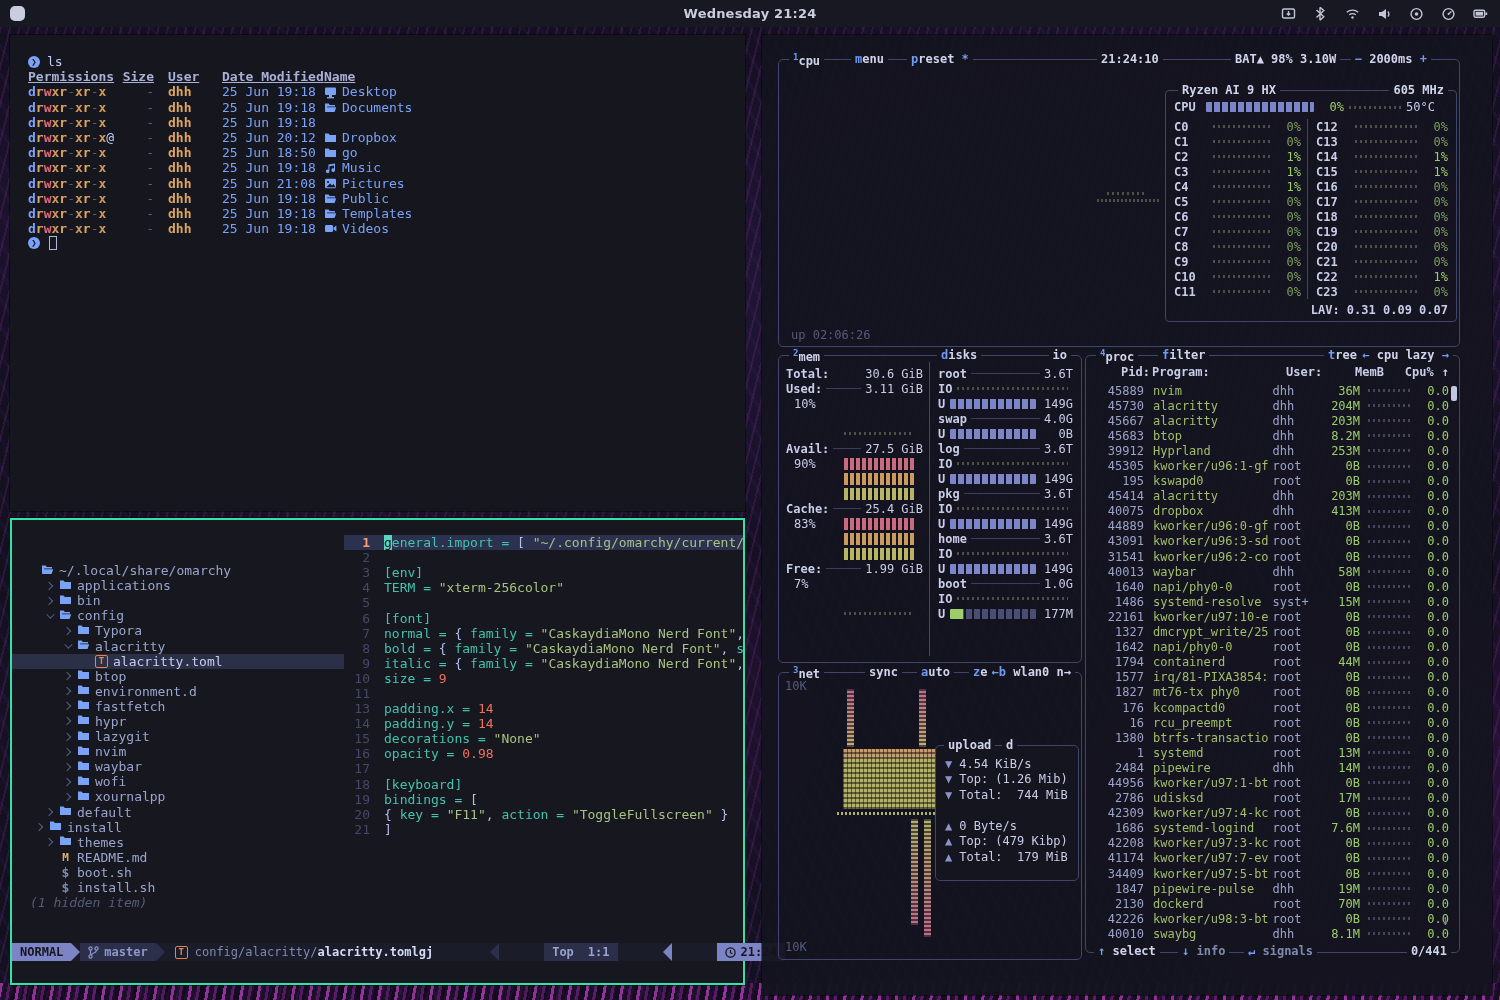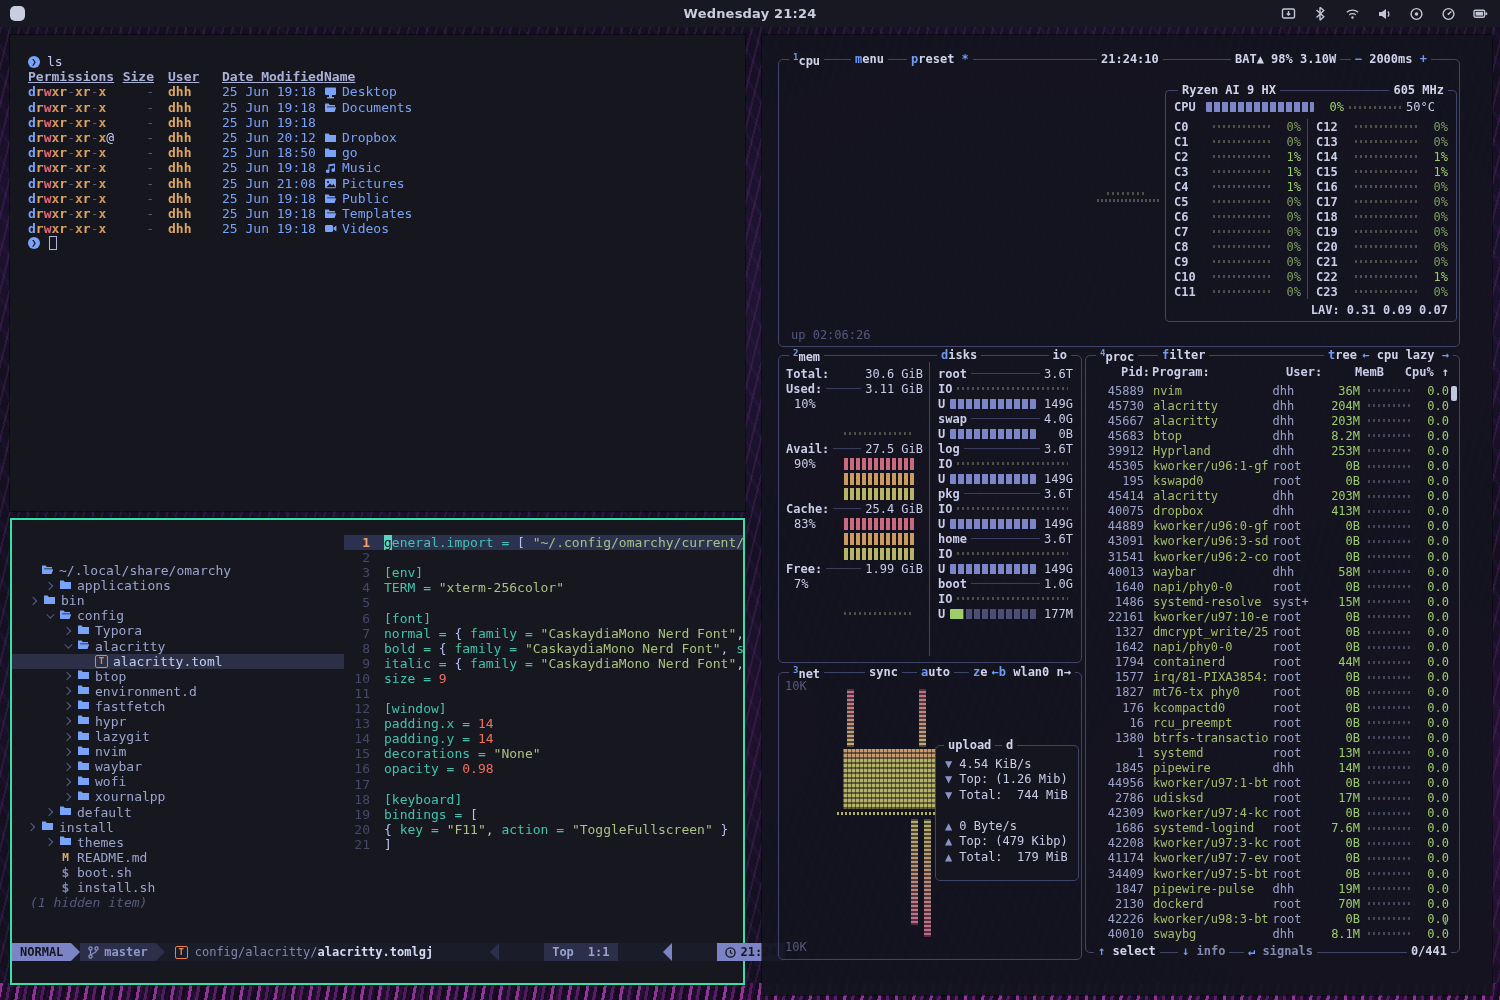--- a/index.html
+++ b/index.html
@@ -342,21 +342,21 @@
           </svg></span>
         <span class="lbl">~/.local/share/omarchy</span>
       </div>
       <div class="tree-item" style="padding-left: 34px;">
         <span class="chev c"></span>
         <span class="fic"><svg width="13" height="13" viewBox="0 0 13 13">
             <path d="M1 2.5h3.6l1.2 1.6H12v7H1z" fill="#7aa2f7"></path>
           </svg></span>
         <span class="lbl">applications</span>
       </div>
-      <div class="tree-item" style="padding-left: 18px;">
+      <div class="tree-item" style="padding-left: 34px;">
         <span class="chev c"></span>
         <span class="fic"><svg width="13" height="13" viewBox="0 0 13 13">
             <path d="M1 2.5h3.6l1.2 1.6H12v7H1z" fill="#7aa2f7"></path>
           </svg></span>
         <span class="lbl">bin</span>
       </div>
       <div class="tree-item" style="padding-left: 34px;">
         <span class="chev o"></span>
         <span class="fic"><svg width="13" height="13" viewBox="0 0 13 13">
             <path d="M1 2.5h3.6l1.2 1.6H11v1.4H3.2L1.6 11H1z" fill="#7aa2f7"></path>
@@ -447,21 +447,21 @@
           </svg></span>
         <span class="lbl">xournalpp</span>
       </div>
       <div class="tree-item" style="padding-left: 34px;">
         <span class="chev c"></span>
         <span class="fic"><svg width="13" height="13" viewBox="0 0 13 13">
             <path d="M1 2.5h3.6l1.2 1.6H12v7H1z" fill="#7aa2f7"></path>
           </svg></span>
         <span class="lbl">default</span>
       </div>
-      <div class="tree-item" style="padding-left: 16px;">
+      <div class="tree-item" style="padding-left: 24px;">
         <span class="chev c"></span>
         <span class="fic"><svg width="13" height="13" viewBox="0 0 13 13">
             <path d="M1 2.5h3.6l1.2 1.6H12v7H1z" fill="#7aa2f7"></path>
           </svg></span>
         <span class="lbl">install</span>
       </div>
       <div class="tree-item" style="padding-left: 34px;">
         <span class="chev c"></span>
         <span class="fic"><svg width="13" height="13" viewBox="0 0 13 13">
             <path d="M1 2.5h3.6l1.2 1.6H12v7H1z" fill="#7aa2f7"></path>
@@ -493,21 +493,20 @@
       <div class="code-line"><span class="num">2</span><span class="txt"></span></div>
       <div class="code-line"><span class="num">3</span><span class="txt"><span class="tk-k">[env]</span></span></div>
       <div class="code-line"><span class="num">4</span><span class="txt"><span class="tk-k">TERM</span><span class="tk-o"> = </span><span class="tk-s">"xterm-256color"</span></span></div>
       <div class="code-line"><span class="num">5</span><span class="txt"></span></div>
       <div class="code-line"><span class="num">6</span><span class="txt"><span class="tk-k">[font]</span></span></div>
       <div class="code-line"><span class="num">7</span><span class="txt"><span class="tk-k">normal</span><span class="tk-o"> = </span><span class="tk-p">{ </span><span class="tk-k">family</span><span class="tk-o"> = </span><span class="tk-s">"CaskaydiaMono Nerd Font"</span><span class="tk-p">, </span></span></div>
       <div class="code-line"><span class="num">8</span><span class="txt"><span class="tk-k">bold</span><span class="tk-o"> = </span><span class="tk-p">{ </span><span class="tk-k">family</span><span class="tk-o"> = </span><span class="tk-s">"CaskaydiaMono Nerd Font"</span><span class="tk-p">, </span><span class="tk-k">sty</span></span></div>
       <div class="code-line"><span class="num">9</span><span class="txt"><span class="tk-k">italic</span><span class="tk-o"> = </span><span class="tk-p">{ </span><span class="tk-k">family</span><span class="tk-o"> = </span><span class="tk-s">"CaskaydiaMono Nerd Font"</span><span class="tk-p">, </span></span></div>
       <div class="code-line"><span class="num">10</span><span class="txt"><span class="tk-k">size</span><span class="tk-o"> = </span><span class="tk-n">9</span></span></div>
       <div class="code-line"><span class="num">11</span><span class="txt"></span></div>
-      <div class="code-line"><span class="num">12</span><span class="txt"><span class="tk-k">[window]</span></span></div>
       <div class="code-line"><span class="num">13</span><span class="txt"><span class="tk-k">padding.x</span><span class="tk-o"> = </span><span class="tk-n">14</span></span></div>
       <div class="code-line"><span class="num">14</span><span class="txt"><span class="tk-k">padding.y</span><span class="tk-o"> = </span><span class="tk-n">14</span></span></div>
       <div class="code-line"><span class="num">15</span><span class="txt"><span class="tk-k">decorations</span><span class="tk-o"> = </span><span class="tk-s">"None"</span></span></div>
       <div class="code-line"><span class="num">16</span><span class="txt"><span class="tk-k">opacity</span><span class="tk-o"> = </span><span class="tk-n">0.98</span></span></div>
       <div class="code-line"><span class="num">17</span><span class="txt"></span></div>
       <div class="code-line"><span class="num">18</span><span class="txt"><span class="tk-k">[keyboard]</span></span></div>
       <div class="code-line"><span class="num">19</span><span class="txt"><span class="tk-k">bindings</span><span class="tk-o"> = </span><span class="tk-p">[</span></span></div>
       <div class="code-line"><span class="num">20</span><span class="txt"><span class="tk-p">{ </span><span class="tk-k">key</span><span class="tk-o"> = </span><span class="tk-s">"F11"</span><span class="tk-p">, </span><span class="tk-k">action</span><span class="tk-o"> = </span><span class="tk-s">"ToggleFullscreen"</span><span class="tk-p"> }</span></span></div>
       <div class="code-line"><span class="num">21</span><span class="txt"><span class="tk-p">]</span></span></div>
     </div>
@@ -931,21 +930,21 @@
         <div class="proc-row"><span class="pr-pid">22161</span><span class="pr-prog">kworker/u97:10-e</span><span class="pr-user">root</span><span class="pr-mem">0B</span><span class="pr-dots"></span><span class="pr-cpu">0.0</span></div>
         <div class="proc-row"><span class="pr-pid">1327</span><span class="pr-prog">dmcrypt_write/25</span><span class="pr-user">root</span><span class="pr-mem">0B</span><span class="pr-dots"></span><span class="pr-cpu">0.0</span></div>
         <div class="proc-row"><span class="pr-pid">1642</span><span class="pr-prog">napi/phy0-0</span><span class="pr-user">root</span><span class="pr-mem">0B</span><span class="pr-dots"></span><span class="pr-cpu">0.0</span></div>
         <div class="proc-row"><span class="pr-pid">1794</span><span class="pr-prog">containerd</span><span class="pr-user">root</span><span class="pr-mem">44M</span><span class="pr-dots"></span><span class="pr-cpu">0.0</span></div>
         <div class="proc-row"><span class="pr-pid">1577</span><span class="pr-prog">irq/81-PIXA3854:</span><span class="pr-user">root</span><span class="pr-mem">0B</span><span class="pr-dots"></span><span class="pr-cpu">0.0</span></div>
         <div class="proc-row"><span class="pr-pid">1827</span><span class="pr-prog">mt76-tx phy0</span><span class="pr-user">root</span><span class="pr-mem">0B</span><span class="pr-dots"></span><span class="pr-cpu">0.0</span></div>
         <div class="proc-row"><span class="pr-pid">176</span><span class="pr-prog">kcompactd0</span><span class="pr-user">root</span><span class="pr-mem">0B</span><span class="pr-dots"></span><span class="pr-cpu">0.0</span></div>
         <div class="proc-row"><span class="pr-pid">16</span><span class="pr-prog">rcu_preempt</span><span class="pr-user">root</span><span class="pr-mem">0B</span><span class="pr-dots"></span><span class="pr-cpu">0.0</span></div>
         <div class="proc-row"><span class="pr-pid">1380</span><span class="pr-prog">btrfs-transactio</span><span class="pr-user">root</span><span class="pr-mem">0B</span><span class="pr-dots"></span><span class="pr-cpu">0.0</span></div>
         <div class="proc-row"><span class="pr-pid">1</span><span class="pr-prog">systemd</span><span class="pr-user">root</span><span class="pr-mem">13M</span><span class="pr-dots"></span><span class="pr-cpu">0.0</span></div>
-        <div class="proc-row"><span class="pr-pid">1845</span><span class="pr-prog">pipewire</span><span class="pr-user">dhh</span><span class="pr-mem">14M</span><span class="pr-dots"></span><span class="pr-cpu">0.0</span></div>
+        <div class="proc-row"><span class="pr-pid">2484</span><span class="pr-prog">pipewire</span><span class="pr-user">dhh</span><span class="pr-mem">14M</span><span class="pr-dots"></span><span class="pr-cpu">0.0</span></div>
         <div class="proc-row"><span class="pr-pid">44956</span><span class="pr-prog">kworker/u97:1-bt</span><span class="pr-user">root</span><span class="pr-mem">0B</span><span class="pr-dots"></span><span class="pr-cpu">0.0</span></div>
         <div class="proc-row"><span class="pr-pid">2786</span><span class="pr-prog">udisksd</span><span class="pr-user">root</span><span class="pr-mem">17M</span><span class="pr-dots"></span><span class="pr-cpu">0.0</span></div>
         <div class="proc-row"><span class="pr-pid">42309</span><span class="pr-prog">kworker/u97:4-kc</span><span class="pr-user">root</span><span class="pr-mem">0B</span><span class="pr-dots"></span><span class="pr-cpu">0.0</span></div>
         <div class="proc-row"><span class="pr-pid">1686</span><span class="pr-prog">systemd-logind</span><span class="pr-user">root</span><span class="pr-mem">7.6M</span><span class="pr-dots"></span><span class="pr-cpu">0.0</span></div>
         <div class="proc-row"><span class="pr-pid">42208</span><span class="pr-prog">kworker/u97:3-kc</span><span class="pr-user">root</span><span class="pr-mem">0B</span><span class="pr-dots"></span><span class="pr-cpu">0.0</span></div>
         <div class="proc-row"><span class="pr-pid">41174</span><span class="pr-prog">kworker/u97:7-ev</span><span class="pr-user">root</span><span class="pr-mem">0B</span><span class="pr-dots"></span><span class="pr-cpu">0.0</span></div>
         <div class="proc-row"><span class="pr-pid">34409</span><span class="pr-prog">kworker/u97:5-bt</span><span class="pr-user">root</span><span class="pr-mem">0B</span><span class="pr-dots"></span><span class="pr-cpu">0.0</span></div>
         <div class="proc-row"><span class="pr-pid">1847</span><span class="pr-prog">pipewire-pulse</span><span class="pr-user">dhh</span><span class="pr-mem">19M</span><span class="pr-dots"></span><span class="pr-cpu">0.0</span></div>
         <div class="proc-row"><span class="pr-pid">2130</span><span class="pr-prog">dockerd</span><span class="pr-user">root</span><span class="pr-mem">70M</span><span class="pr-dots"></span><span class="pr-cpu">0.0</span></div>
         <div class="proc-row"><span class="pr-pid">42226</span><span class="pr-prog">kworker/u98:3-bt</span><span class="pr-user">root</span><span class="pr-mem">0B</span><span class="pr-dots"></span><span class="pr-cpu">0.0</span></div>

